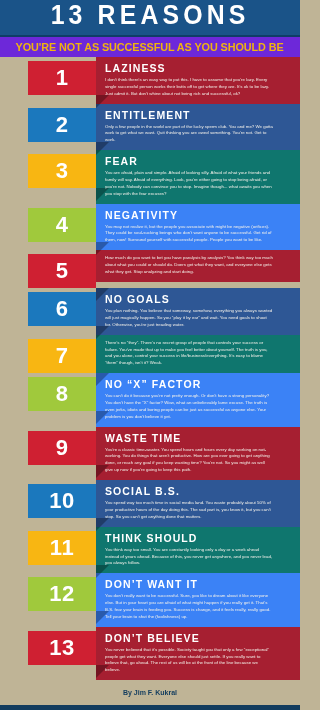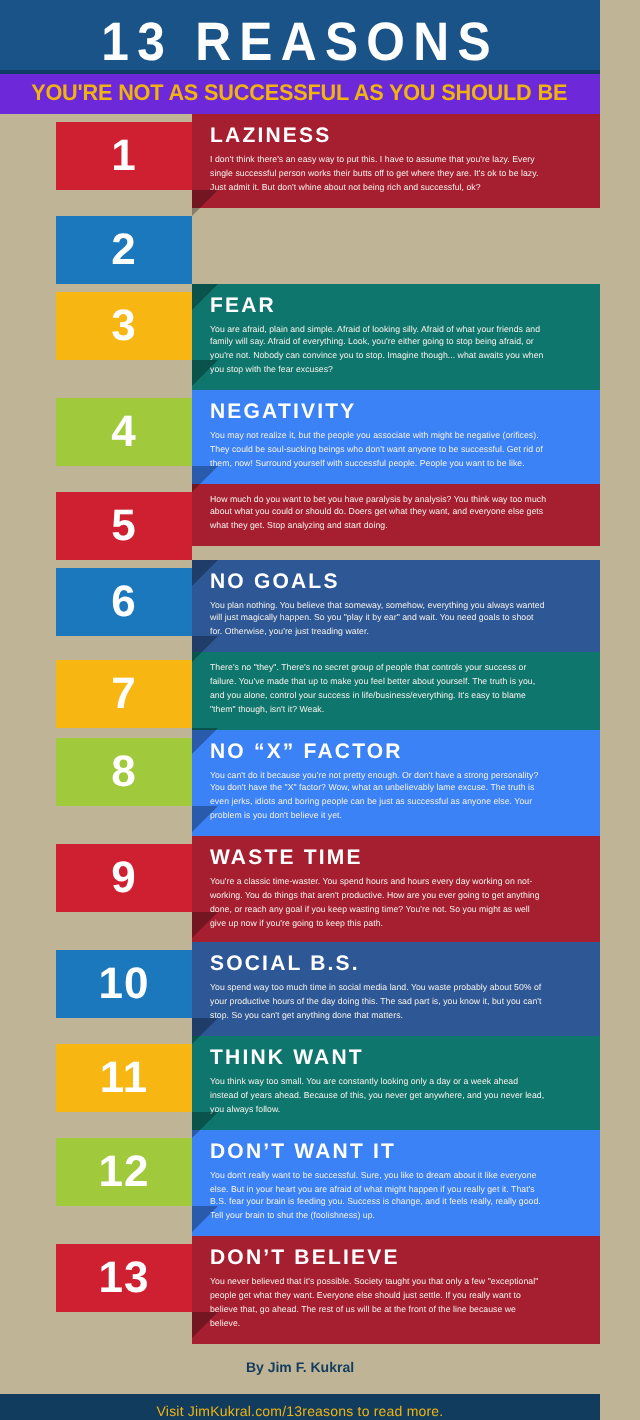--- a/index.html
+++ b/index.html
@@ -8,21 +8,21 @@
     font-family:"Liberation Sans", sans-serif;
     background:#bfb496;
     overflow:hidden;
     position:relative;
   }
 
   
   #header-top{
     background:#1a5388;
     height:37px;
-    display:flex; align-items:flex-end; justify-content:center;
+    display:flex; align-items:flex-start; justify-content:center;
     position:relative;
   }
   #header-top::after{
     content:""; position:absolute; left:0; right:0; bottom:0; height:2px;
     background:#0f3d66;
   }
   #main-title{
     color:#ffffff;
     font-size:27px;
     font-weight:bold;
@@ -177,20 +177,24 @@
         <div class="panel-body" style="line-height: 1.58;">I don't think there's an easy way to put this. I have to assume that you're lazy. Every single successful person works their butts off to get where they are. It's ok to be lazy. Just admit it. But don't whine about not being rich and successful, ok?</div>
       </div>
     </div>
     <div class="reason c-blue">
       <div class="num-wrap">
         <div class="num-box">
           <span>2</span>
         </div>
       </div>
       <div class="fold"></div>
+      <div class="panel">
+        <div class="panel-title">ENTITLEMENT</div>
+        <div class="panel-body" style="line-height: 1.58;">Only a few people in the world are part of the lucky sperm club. You and me? We gotta work to get what we want. Quit thinking you are owed something. You're not. Get to work.</div>
+      </div>
     </div>
     <div class="reason c-gold">
       <div class="num-wrap">
         <div class="num-box">
           <span>3</span>
         </div>
       </div>
       <div class="fold"></div>
       <div class="panel">
         <div class="panel-title">FEAR</div>
@@ -280,21 +284,21 @@
       </div>
     </div>
     <div class="reason c-gold">
       <div class="num-wrap">
         <div class="num-box">
           <span>11</span>
         </div>
       </div>
       <div class="fold"></div>
       <div class="panel">
-        <div class="panel-title">THINK WANT</div>
+        <div class="panel-title">THINK SHOULD</div>
         <div class="panel-body" style="line-height: 1.58;">You think way too small. You are constantly looking only a day or a week ahead instead of years ahead. Because of this, you never get anywhere, and you never lead, you always follow.</div>
       </div>
     </div>
     <div class="reason c-green">
       <div class="num-wrap">
         <div class="num-box">
           <span>12</span>
         </div>
       </div>
       <div class="fold"></div>

